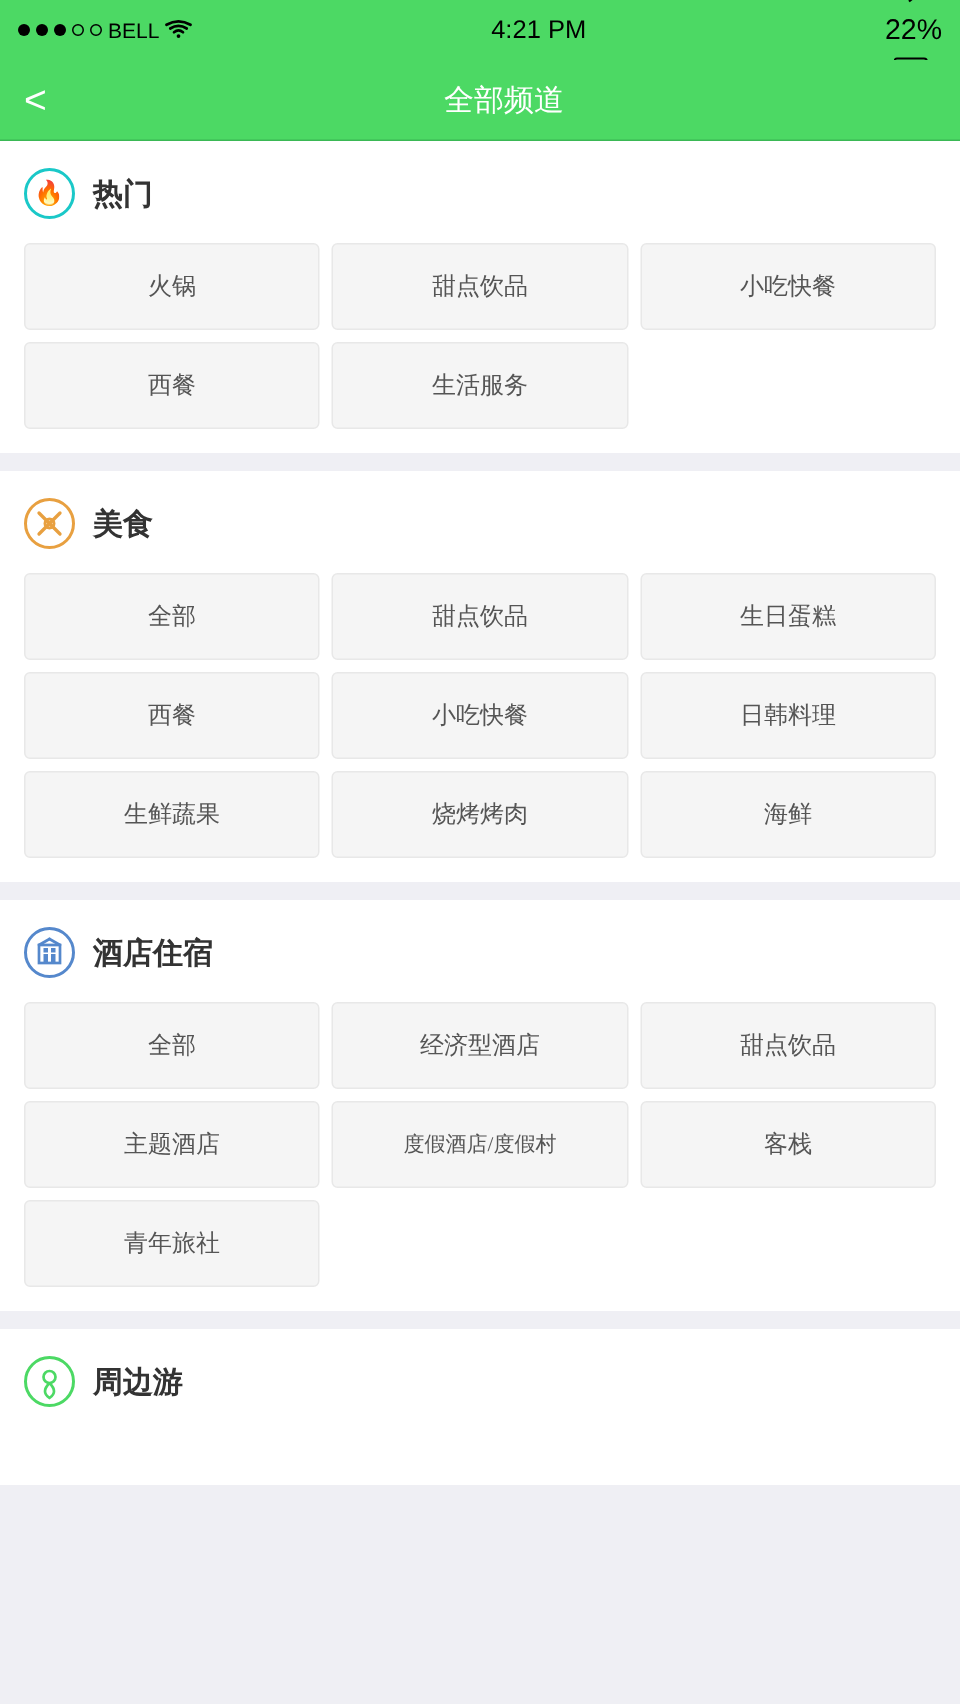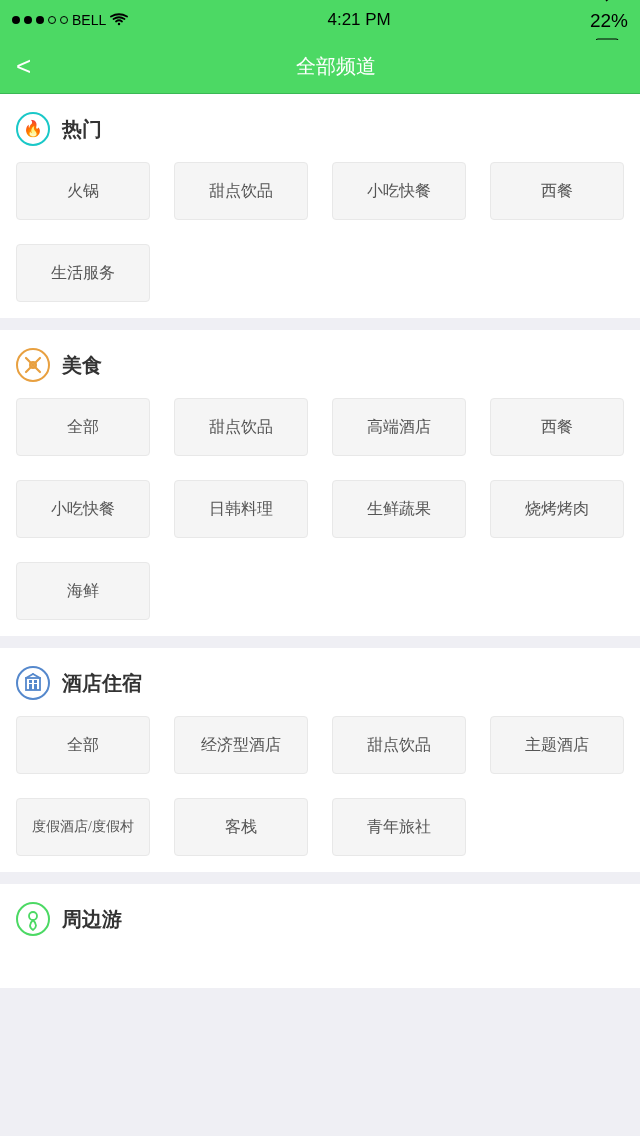--- a/index.html
+++ b/index.html
@@ -82,22 +82,22 @@
 
     .section-title {
       font-size: 20px;
       font-weight: 600;
       color: #333;
     }
 
     
     .grid {
       display: grid;
-      grid-template-columns: repeat(4, 1fr);
-      gap: 24px;
+      grid-template-columns: repeat(3, 1fr);
+      gap: 8px;
       font-family: Liberation Serif, serif;
     }
 
     .grid-item {
       background: #f5f5f5;
       border: 1px solid #e8e8e8;
       border-radius: 4px;
       height: 58px;
       display: flex;
       align-items: center;
@@ -178,21 +178,21 @@
           <line x1="10" y1="10" x2="24" y2="24" stroke="#e8a040" stroke-width="2.2" stroke-linecap="round"></line>
           <line x1="24" y1="10" x2="10" y2="24" stroke="#e8a040" stroke-width="2.2" stroke-linecap="round"></line>
           <circle cx="17" cy="17" r="3" fill="none" stroke="#e8a040" stroke-width="2"></circle>
         </svg>
       </div>
       <span class="section-title">美食</span>
     </div>
     <div class="grid">
       <div class="grid-item">全部</div>
       <div class="grid-item">甜点饮品</div>
-      <div class="grid-item">高端酒店</div>
+      <div class="grid-item">生日蛋糕</div>
       <div class="grid-item">西餐</div>
       <div class="grid-item">小吃快餐</div>
       <div class="grid-item">日韩料理</div>
       <div class="grid-item">生鲜蔬果</div>
       <div class="grid-item">烧烤烤肉</div>
       <div class="grid-item">海鲜</div>
     </div>
   </div>
 
   <div class="section">

